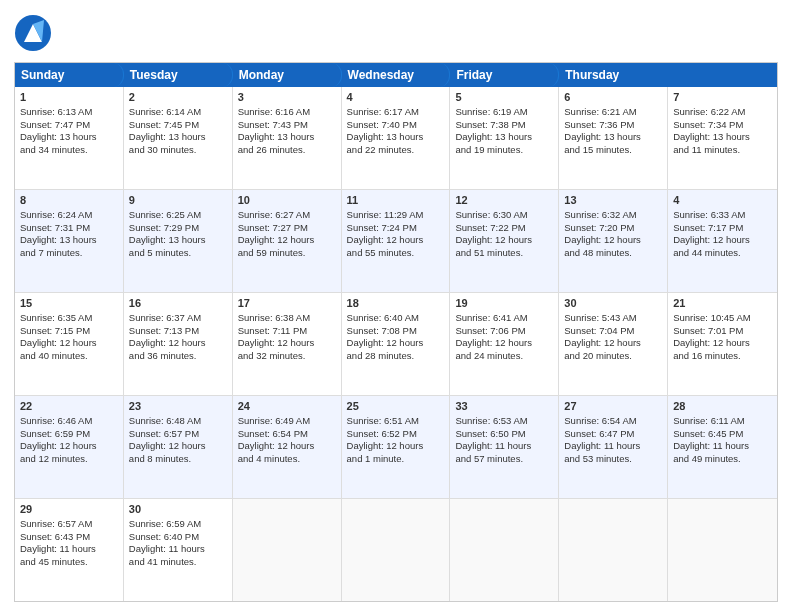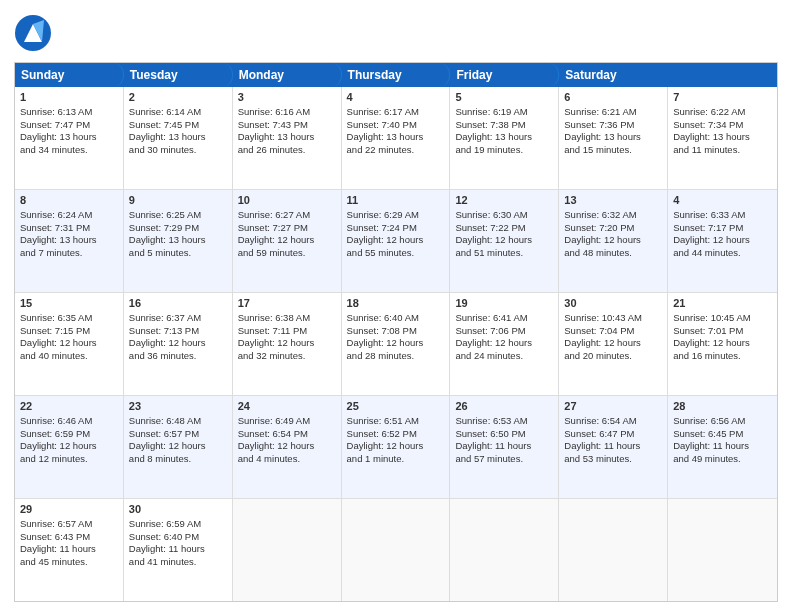--- a/index.html
+++ b/index.html
@@ -114,23 +114,23 @@
       <div class="month-title"></div>
       <div class="location"></div>
     </div>
   </div>
 
   <div class="calendar">
     <div class="cal-header" id="cal-header">
         <div class="cal-header-cell">Sunday</div>
         <div class="cal-header-cell">Tuesday</div>
         <div class="cal-header-cell">Monday</div>
+        <div class="cal-header-cell">Wednesday</div>
+        <div class="cal-header-cell">Friday</div>
         <div class="cal-header-cell">Thursday</div>
-        <div class="cal-header-cell">Friday</div>
-        <div class="cal-header-cell">Saturday</div>
       </div>
     <div class="cal-body" id="cal-body">
         <div class="cal-row">
           <div class="cal-cell">
             <span class="day-num">1</span>
             <div>Sunrise: 6:13 AM</div>
             <div>Sunset: 7:47 PM</div>
             <div>Daylight: 13 hours</div>
             <div>and 34 minutes.</div>
           </div>
@@ -194,21 +194,21 @@
           </div>
           <div class="cal-cell shaded">
             <span class="day-num">10</span>
             <div>Sunrise: 6:27 AM</div>
             <div>Sunset: 7:27 PM</div>
             <div>Daylight: 12 hours</div>
             <div>and 59 minutes.</div>
           </div>
           <div class="cal-cell shaded">
             <span class="day-num">11</span>
-            <div>Sunrise: 6:29 AM</div>
+            <div>Sunrise: 11:29 AM</div>
             <div>Sunset: 7:24 PM</div>
             <div>Daylight: 12 hours</div>
             <div>and 55 minutes.</div>
           </div>
           <div class="cal-cell shaded">
             <span class="day-num">12</span>
             <div>Sunrise: 6:30 AM</div>
             <div>Sunset: 7:22 PM</div>
             <div>Daylight: 12 hours</div>
             <div>and 51 minutes.</div>
@@ -259,21 +259,21 @@
           </div>
           <div class="cal-cell">
             <span class="day-num">19</span>
             <div>Sunrise: 6:41 AM</div>
             <div>Sunset: 7:06 PM</div>
             <div>Daylight: 12 hours</div>
             <div>and 24 minutes.</div>
           </div>
           <div class="cal-cell">
             <span class="day-num">30</span>
-            <div>Sunrise: 10:43 AM</div>
+            <div>Sunrise: 5:43 AM</div>
             <div>Sunset: 7:04 PM</div>
             <div>Daylight: 12 hours</div>
             <div>and 20 minutes.</div>
           </div>
           <div class="cal-cell">
             <span class="day-num">21</span>
             <div>Sunrise: 10:45 AM</div>
             <div>Sunset: 7:01 PM</div>
             <div>Daylight: 12 hours</div>
             <div>and 16 minutes.</div>
@@ -302,36 +302,36 @@
             <div>and 4 minutes.</div>
           </div>
           <div class="cal-cell shaded">
             <span class="day-num">25</span>
             <div>Sunrise: 6:51 AM</div>
             <div>Sunset: 6:52 PM</div>
             <div>Daylight: 12 hours</div>
             <div>and 1 minute.</div>
           </div>
           <div class="cal-cell shaded">
-            <span class="day-num">26</span>
+            <span class="day-num">33</span>
             <div>Sunrise: 6:53 AM</div>
             <div>Sunset: 6:50 PM</div>
             <div>Daylight: 11 hours</div>
             <div>and 57 minutes.</div>
           </div>
           <div class="cal-cell shaded">
             <span class="day-num">27</span>
             <div>Sunrise: 6:54 AM</div>
             <div>Sunset: 6:47 PM</div>
             <div>Daylight: 11 hours</div>
             <div>and 53 minutes.</div>
           </div>
           <div class="cal-cell shaded">
             <span class="day-num">28</span>
-            <div>Sunrise: 6:56 AM</div>
+            <div>Sunrise: 6:11 AM</div>
             <div>Sunset: 6:45 PM</div>
             <div>Daylight: 11 hours</div>
             <div>and 49 minutes.</div>
           </div>
         </div>
         <div class="cal-row">
           <div class="cal-cell">
             <span class="day-num">29</span>
             <div>Sunrise: 6:57 AM</div>
             <div>Sunset: 6:43 PM</div>

